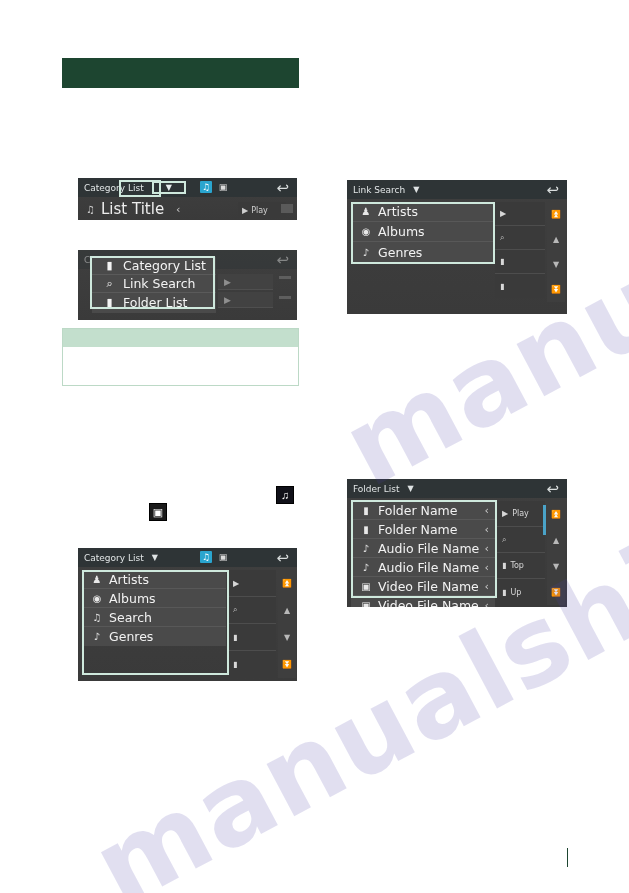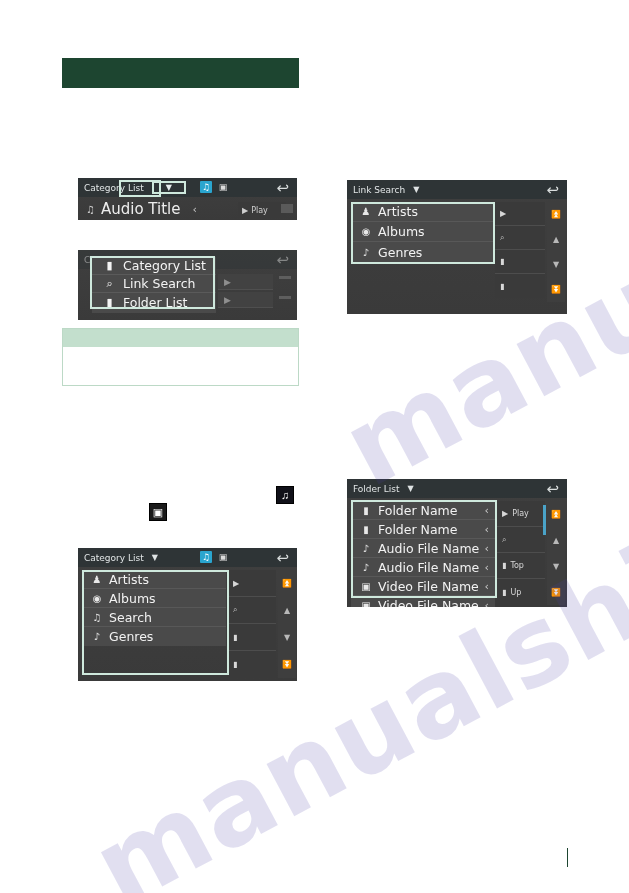--- a/index.html
+++ b/index.html
@@ -253,21 +253,21 @@
       <span class="caret-box">▼</span>
       <span class="title-icons">
         <span class="ti ti-music">♫</span>
         <span class="ti ti-video">▣</span>
       </span>
       <span class="back-arrow">↩</span>
     </div>
 
     <div class="song-row" style="left:8px; top:22px; width:180px; height:18px;">
       <span style="font-size:10px;margin-right:6px;color:#d8d8d8;">♫</span>
-      <span>Audio Title</span>
+      <span>List Title</span>
       <span style="margin-left:12px;font-size:11px;color:#c8c8c8;">‹</span>
     </div>
 
     <div style="position:absolute;left:160px;top:24px;width:48px;height:16px;background:#3a3a3a;color:#cfcfcf;font-size:8px;display:flex;align-items:center;padding-left:4px;box-sizing:border-box;">
       <span style="margin-right:3px;">▶</span>
       <span>Play</span>
     </div>
 
     <div style="position:absolute;right:4px;top:26px;width:12px;height:9px;background:#5a5a5a;"></div>
   </div>

